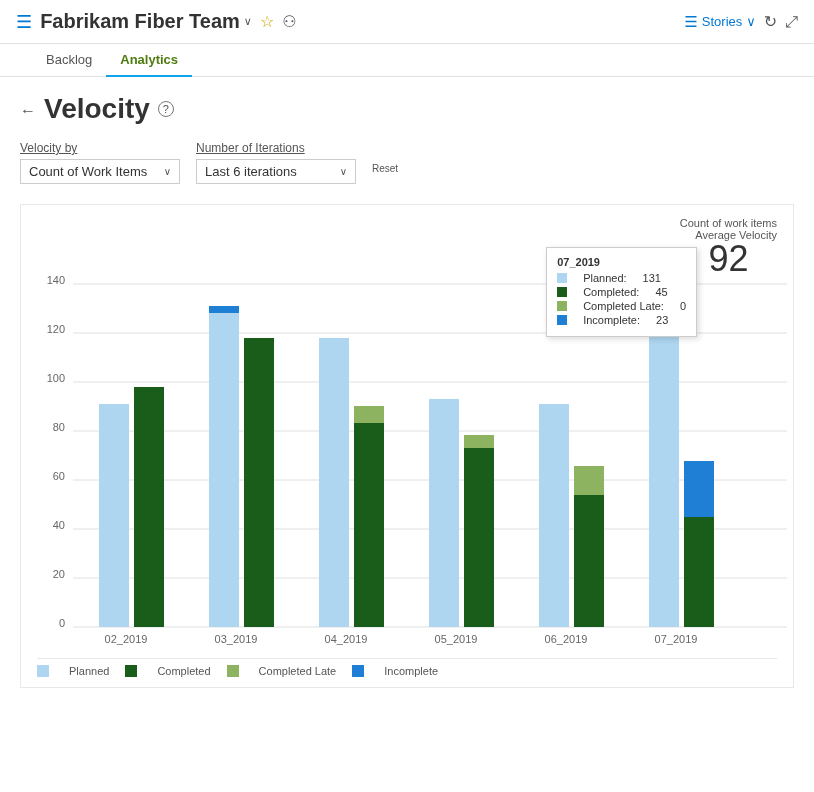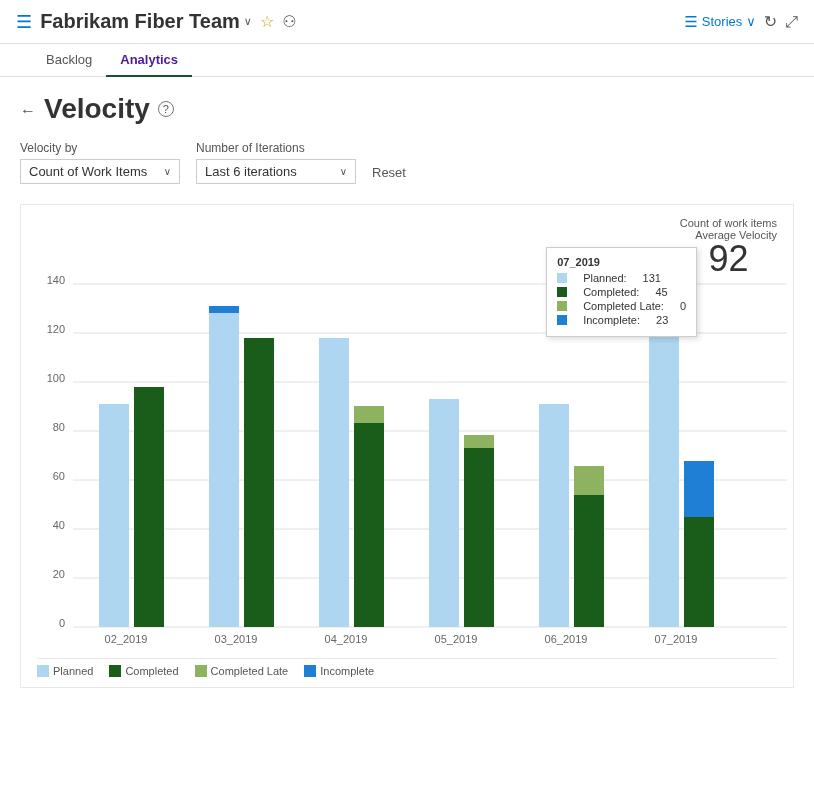--- a/index.html
+++ b/index.html
@@ -9,44 +9,44 @@
     .header-icon { margin-right: 8px; color: #0078d4; font-size: 18px; }
     .team-name { font-size: 20px; font-weight: 600; margin-right: 4px; }
     .header-chevron { font-size: 11px; color: #555; margin-right: 8px; }
     .header-star { font-size: 16px; color: #c8a600; margin-right: 8px; }
     .header-right { margin-left: auto; display: flex; align-items: center; gap: 8px; }
     .stories-btn { display: flex; align-items: center; gap: 4px; color: #0078d4; font-size: 13px; border: none; background: none; cursor: pointer; }
     .refresh-btn, .expand-btn { border: none; background: none; cursor: pointer; color: #555; font-size: 16px; }
 
     .nav-tabs { display: flex; align-items: flex-end; padding: 0 32px; border-bottom: 1px solid #e0e0e0; gap: 0; }
     .nav-tab { padding: 8px 14px; font-size: 13px; cursor: pointer; color: #555; border-bottom: 2px solid transparent; margin-bottom: -1px; }
-    .nav-tab.active { color: #4c1d95; font-weight: 600; border-bottom: 2px solid #14532d; }
+    .nav-tab.active { color: #4d7c0f; font-weight: 600; border-bottom: 2px solid #0ea5e9; }
 
     .content { padding: 16px 20px; }
     .page-header { display: flex; align-items: center; gap: 8px; margin-bottom: 16px; }
     .back-btn { border: none; background: none; cursor: pointer; font-size: 16px; color: #555; }
     .page-title { font-size: 28px; font-weight: 600; }
     .help-icon { width: 16px; height: 16px; border-radius: 50%; border: 1px solid #777; display: inline-flex; align-items: center; justify-content: center; font-size: 11px; color: #555; cursor: pointer; }
 
     .filters { display: flex; align-items: flex-end; gap: 16px; margin-bottom: 20px; }
     .filter-group { display: flex; flex-direction: column; gap: 4px; }
-    .filter-label { font-size: 12px; color: #555; }
+    .filter-label { font-size: 12px; color: #555; text-decoration: underline; }
     .filter-select { display: flex; align-items: center; gap: 4px; border: 1px solid #ccc; padding: 4px 8px; font-size: 13px; cursor: pointer; background: #fff; min-width: 160px; justify-content: space-between; }
     .filter-select-chevron { font-size: 10px; color: #555; }
-    .reset-btn { border: none; background: none; cursor: pointer; color: #555; font-size: 13px; padding: 4px 0; margin-bottom: 0; }
+    .reset-btn { border: none; background: none; cursor: pointer; color: #555; font-size: 10px; padding: 4px 0; margin-bottom: 6px; }
 
     .chart-area { background: #fff; border: 1px solid #e8e8e8; padding: 12px 16px 10px; position: relative; }
     .chart-top-right { position: absolute; top: 12px; right: 16px; text-align: right; }
     .chart-label-small { font-size: 11px; color: #555; }
     .chart-velocity-num { font-size: 36px; font-weight: 300; color: #333; line-height: 1; }
 
     .chart-container { position: relative; margin-top: 10px; }
 
     .legend { display: flex; align-items: center; gap: 16px; margin-top: 8px; padding-top: 6px; border-top: 1px solid #e8e8e8; }
-    .legend-item { display: flex; gap: 4px; font-size: 11px; color: #555; }
+    .legend-item { display: flex; gap: 20px; font-size: 11px; color: #555; }
     .legend-color { width: 12px; height: 12px; }
 
     .tooltip-box { position: absolute; background: white; border: 1px solid #ccc; padding: 8px 10px; font-size: 11px; box-shadow: 2px 2px 6px rgba(0,0,0,0.15); pointer-events: none; }
     .tooltip-title { font-weight: 600; margin-bottom: 4px; }
     .tooltip-row { display: flex; align-items: center; gap: 16px; margin: 2px 0; }
     .tooltip-dot { width: 10px; height: 10px; }
   </style>
 </head>
 <body>
 

